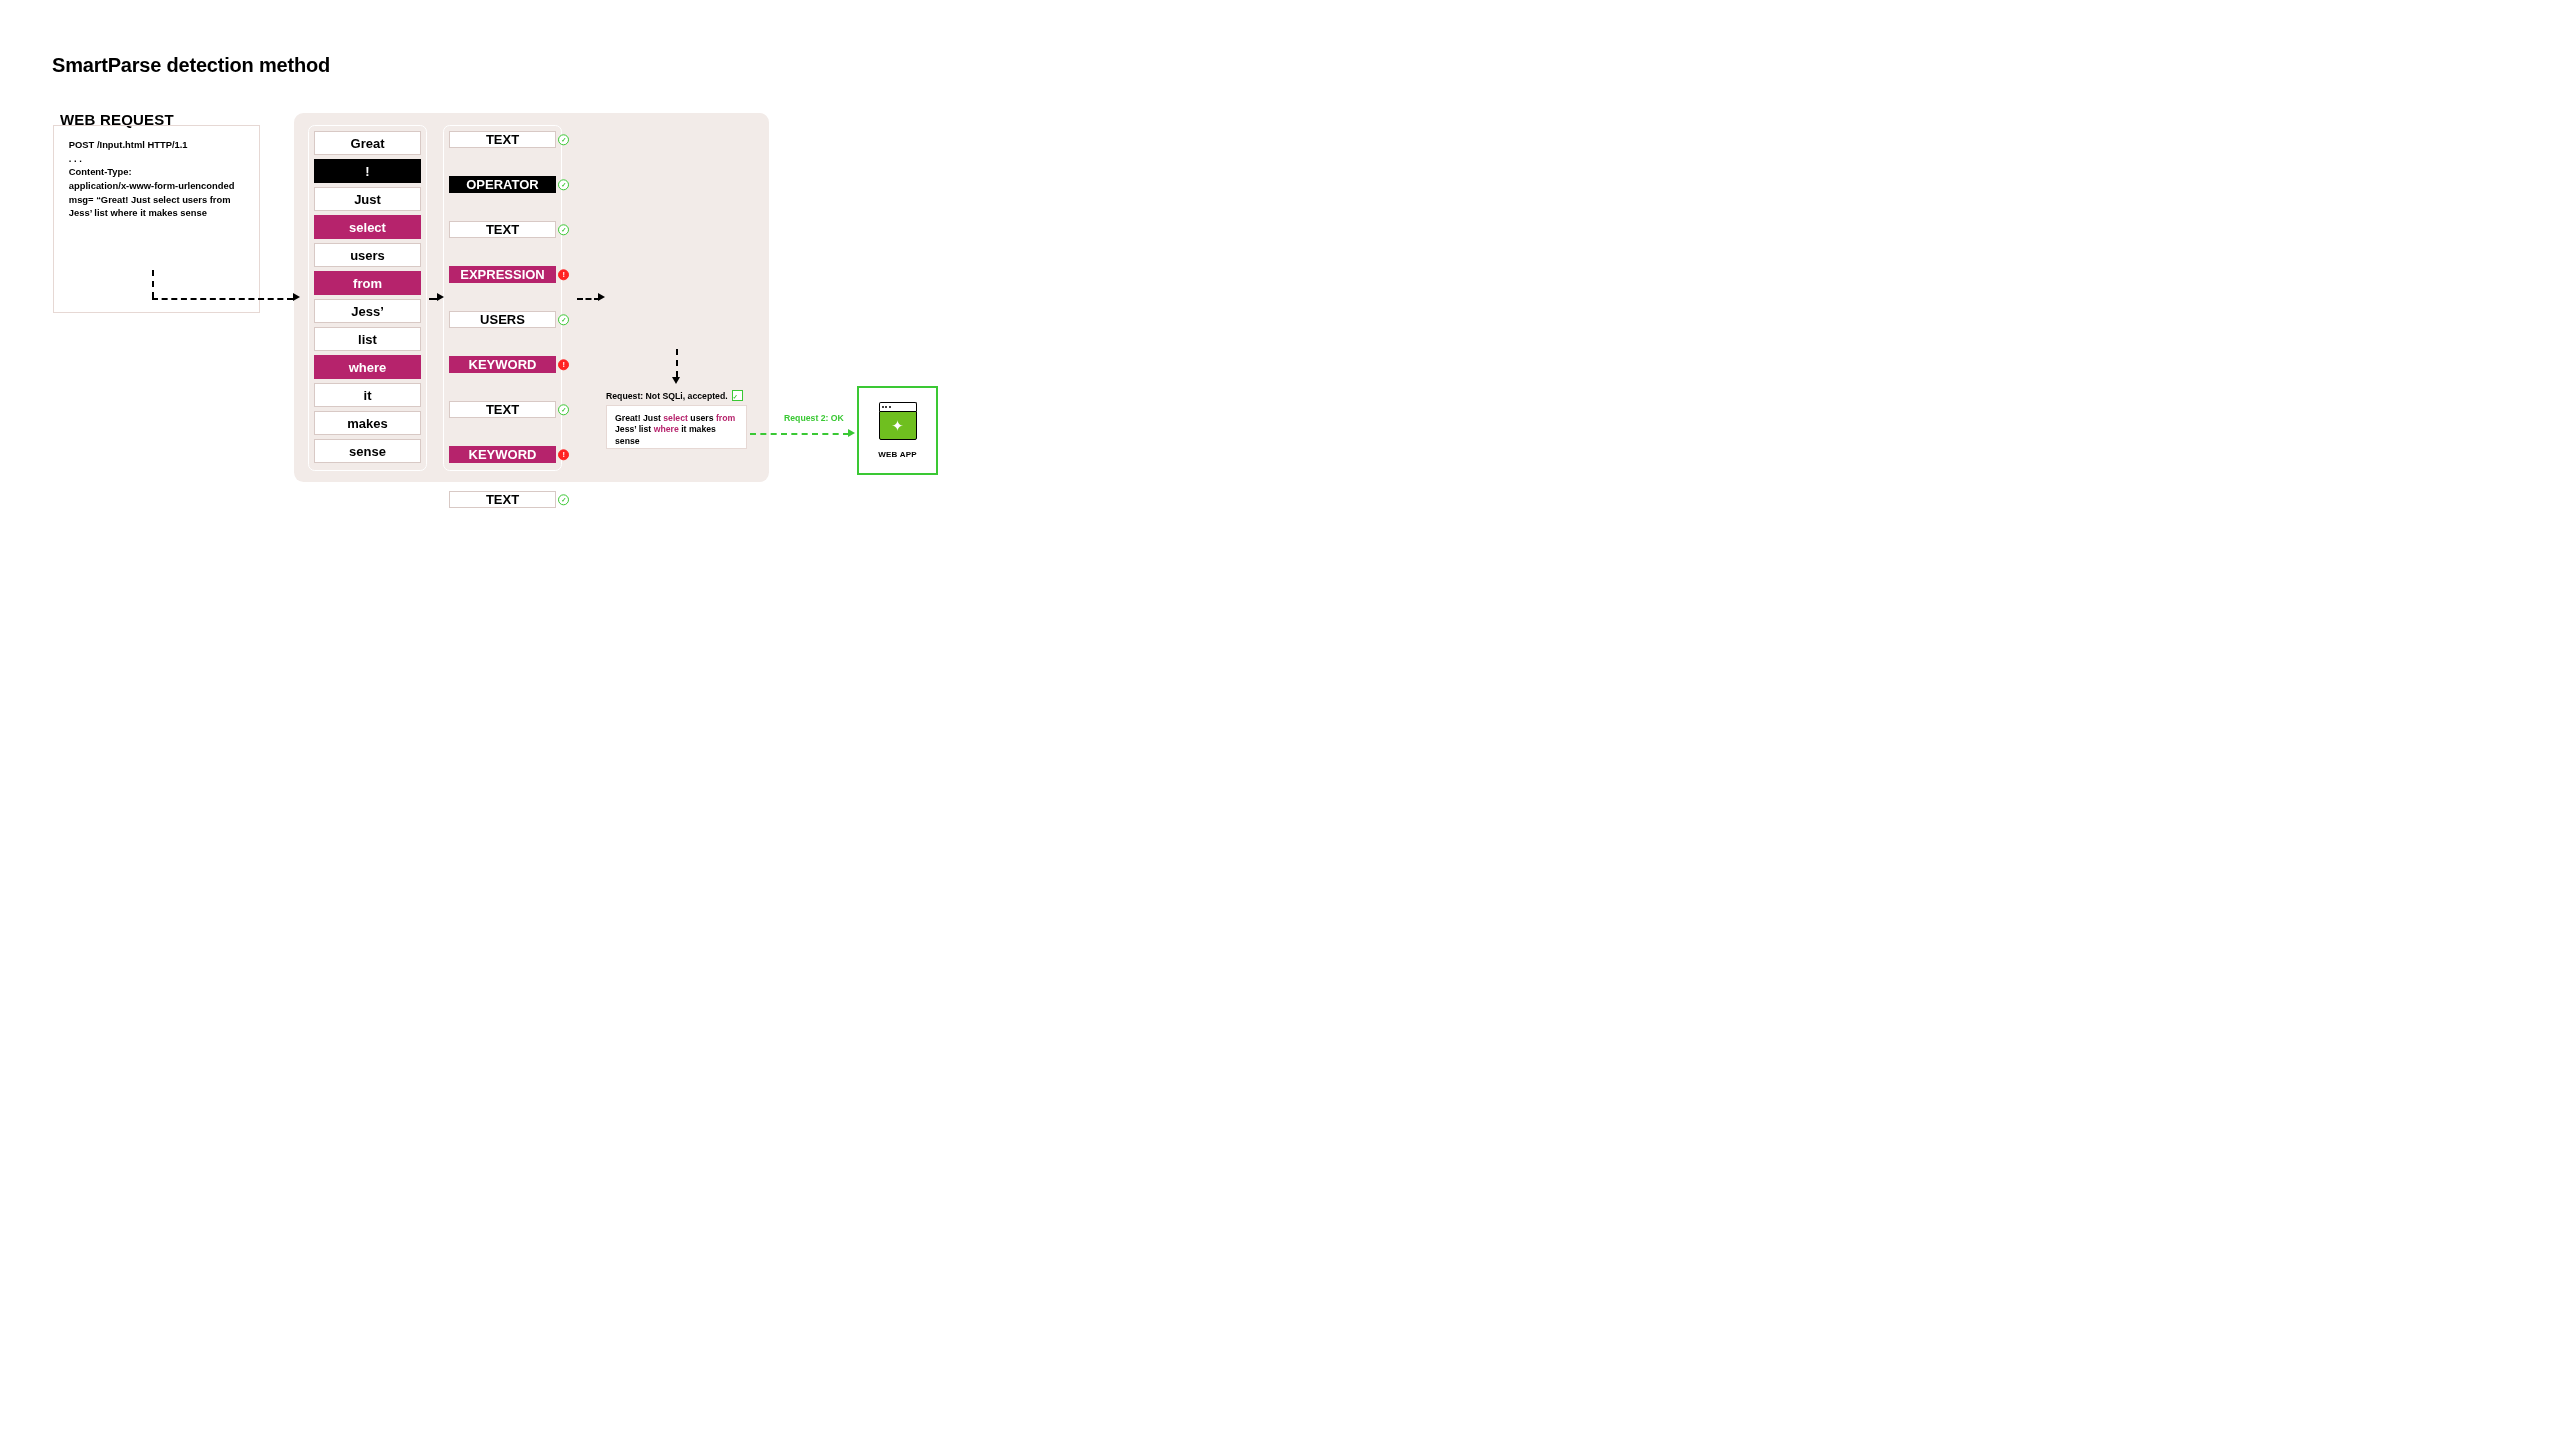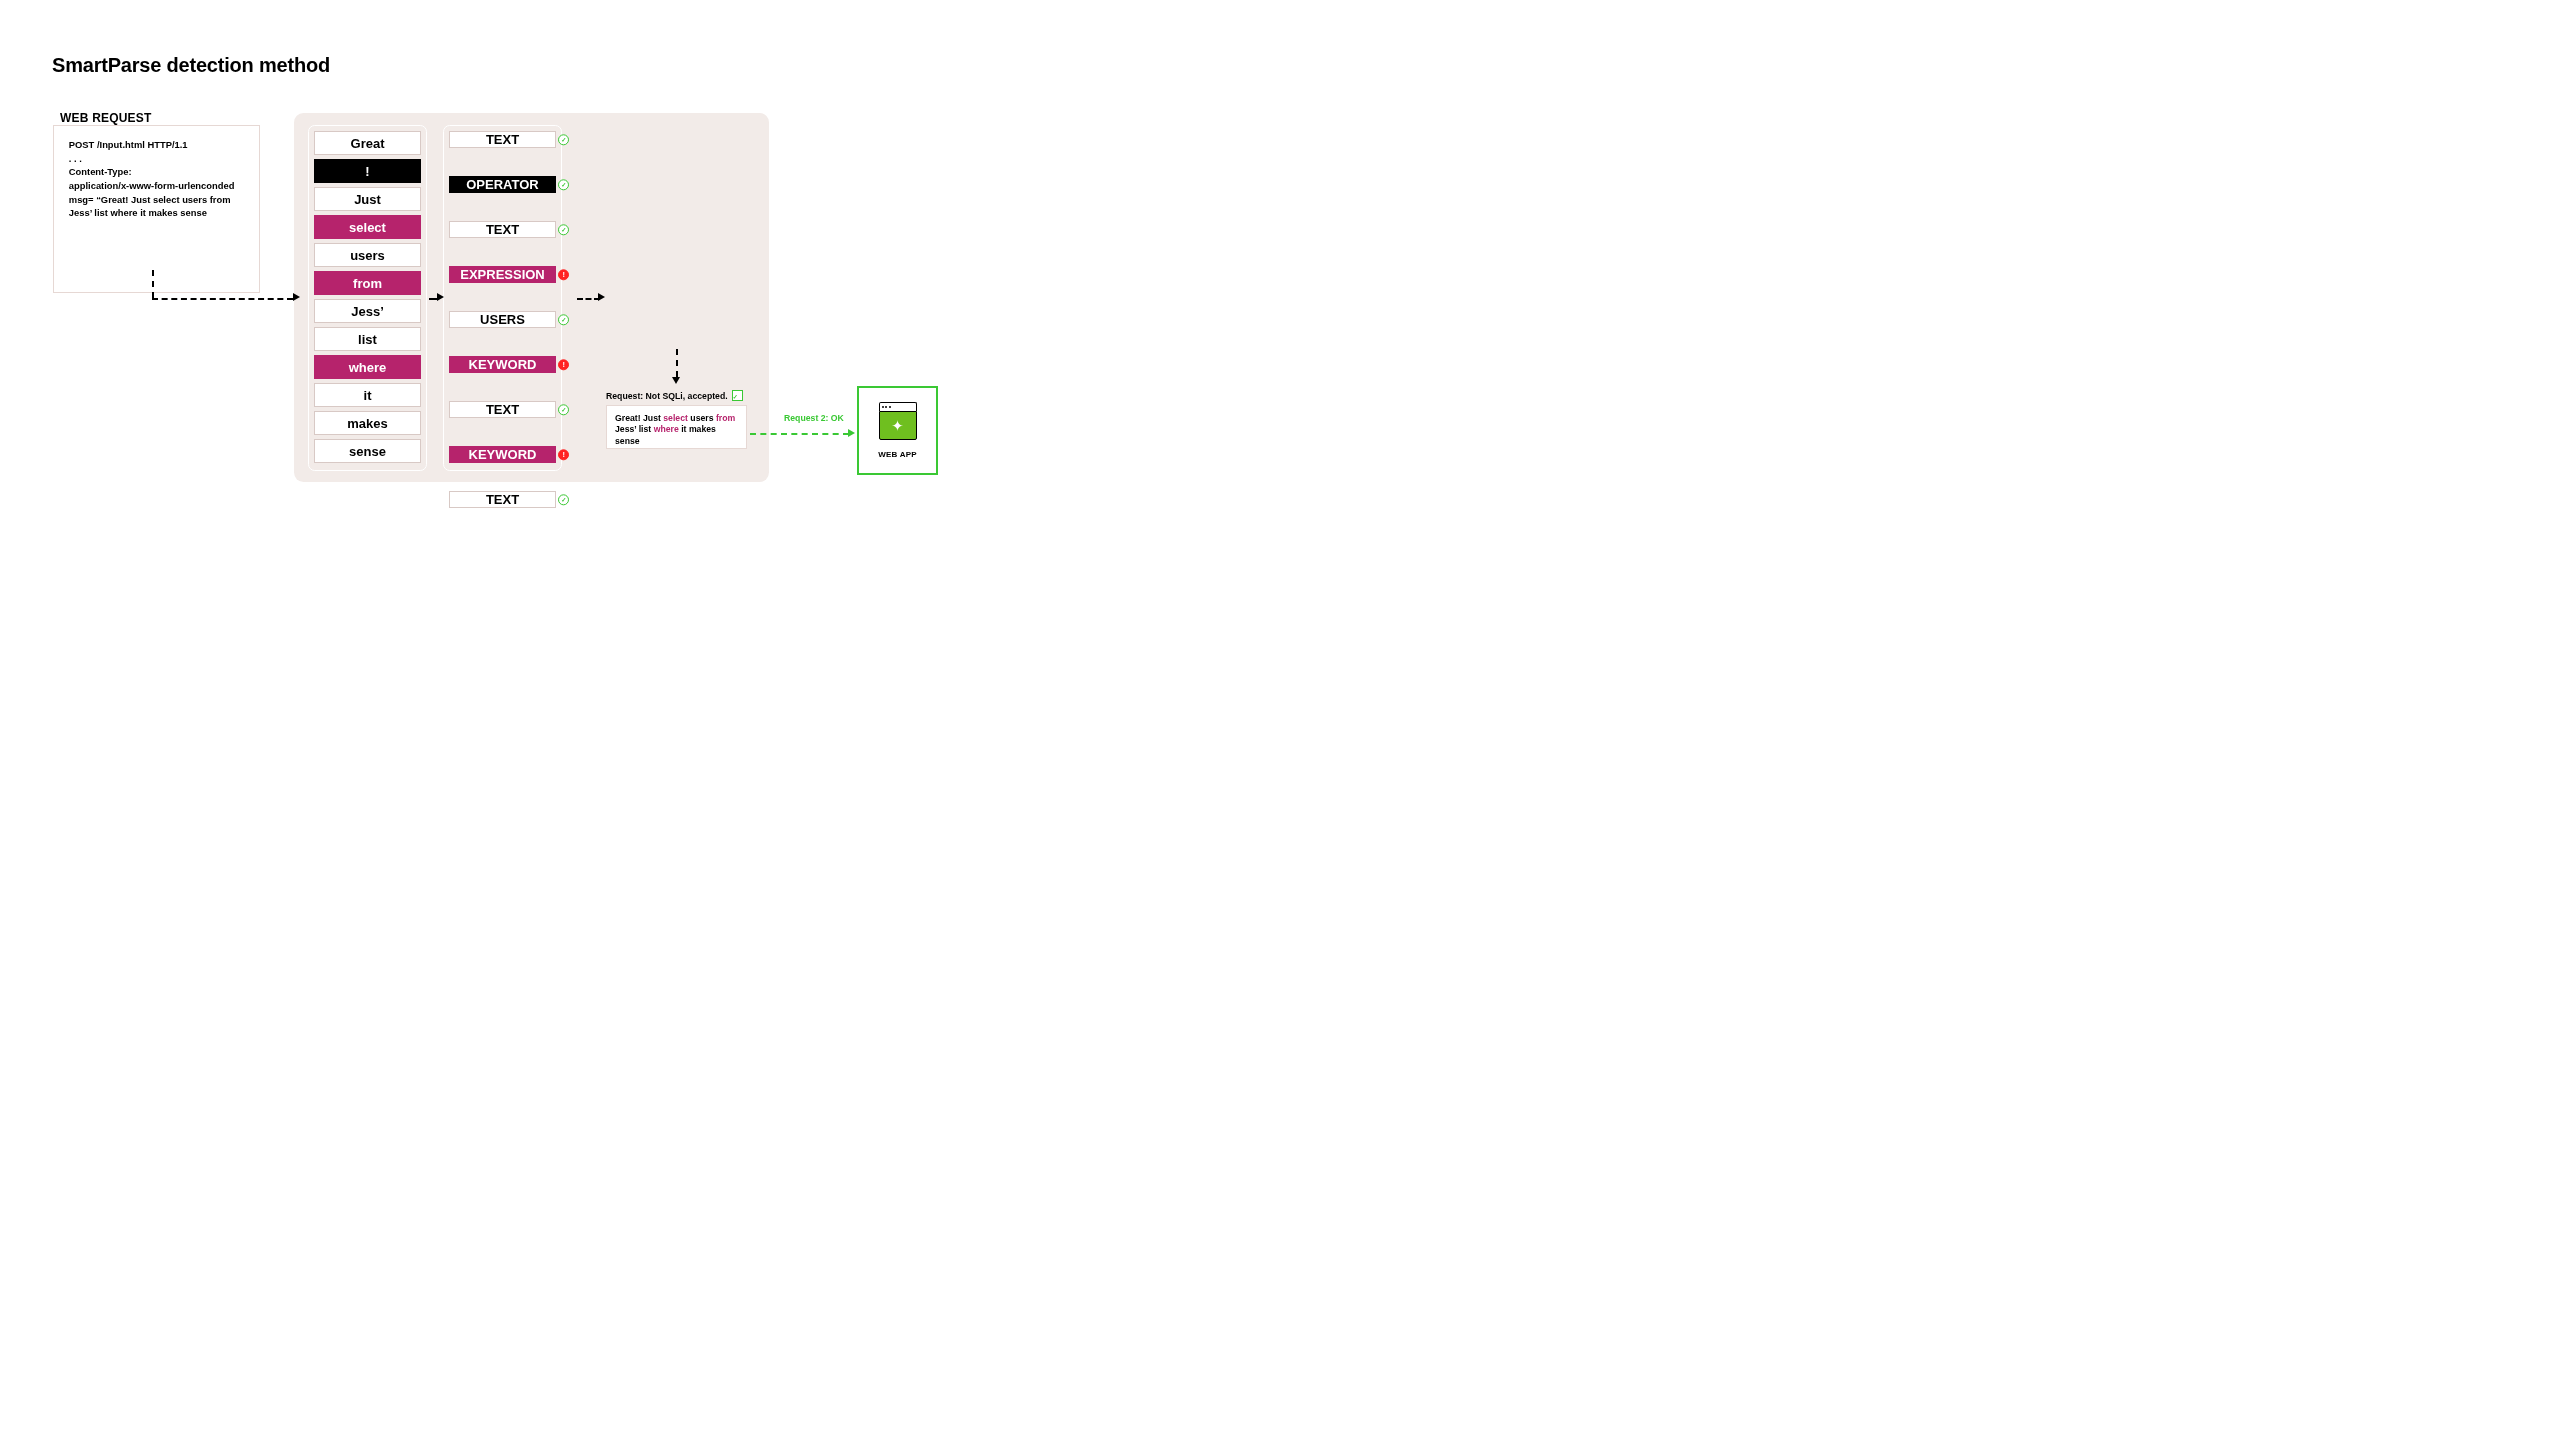--- a/index.html
+++ b/index.html
@@ -28,30 +28,30 @@
     left: 52px;
     top: 54px;
     font-size: 20px;
     font-weight: 700;
     letter-spacing: -0.2px;
   }
   .web-request-label {
     position: absolute;
     left: 60px;
     top: 111px;
-    font-size: 12px;
+    font-size: 15px;
     font-weight: 700;
     letter-spacing: 0.2px;
   }
   .request-box {
     position: absolute;
     left: 53px;
     top: 125px;
     width: 207px;
-    height: 168px;
+    height: 188px;
     border: 1.3px solid var(--pale-border);
     box-sizing: border-box;
     padding: 12px 14.8px;
     font-size: 9.4px;
     font-weight: 600;
     line-height: 1.45;
   }
   .request-box div { white-space: pre-wrap; }
 
   

